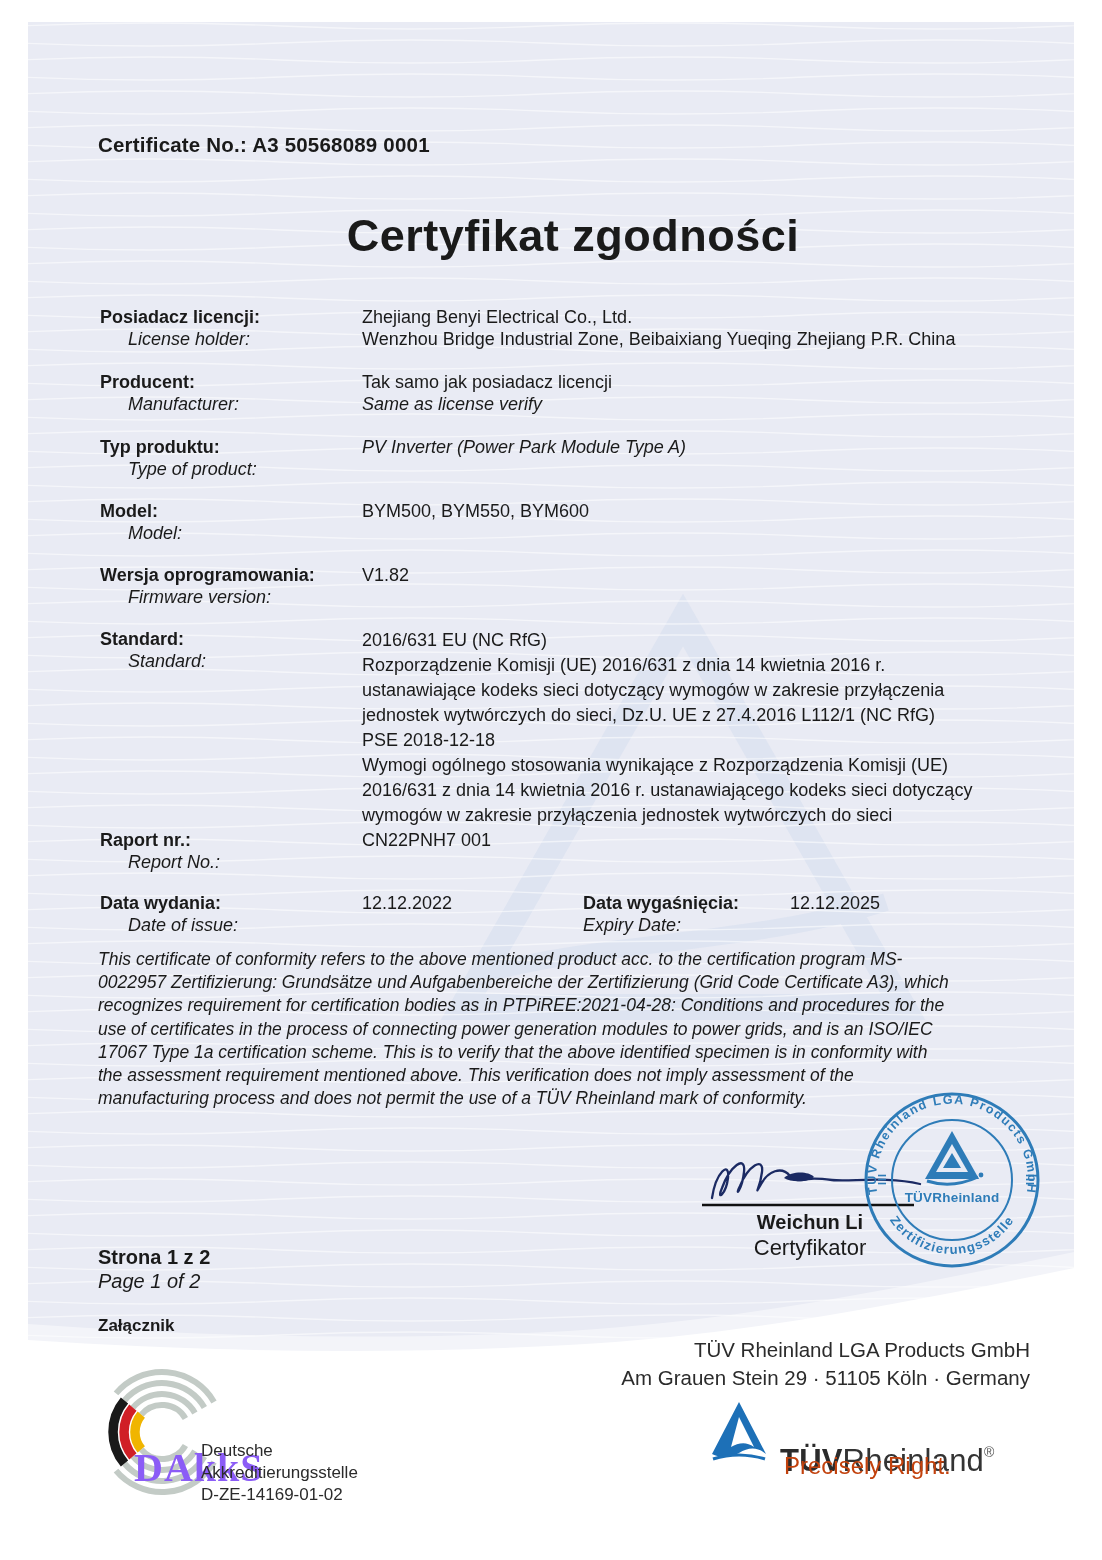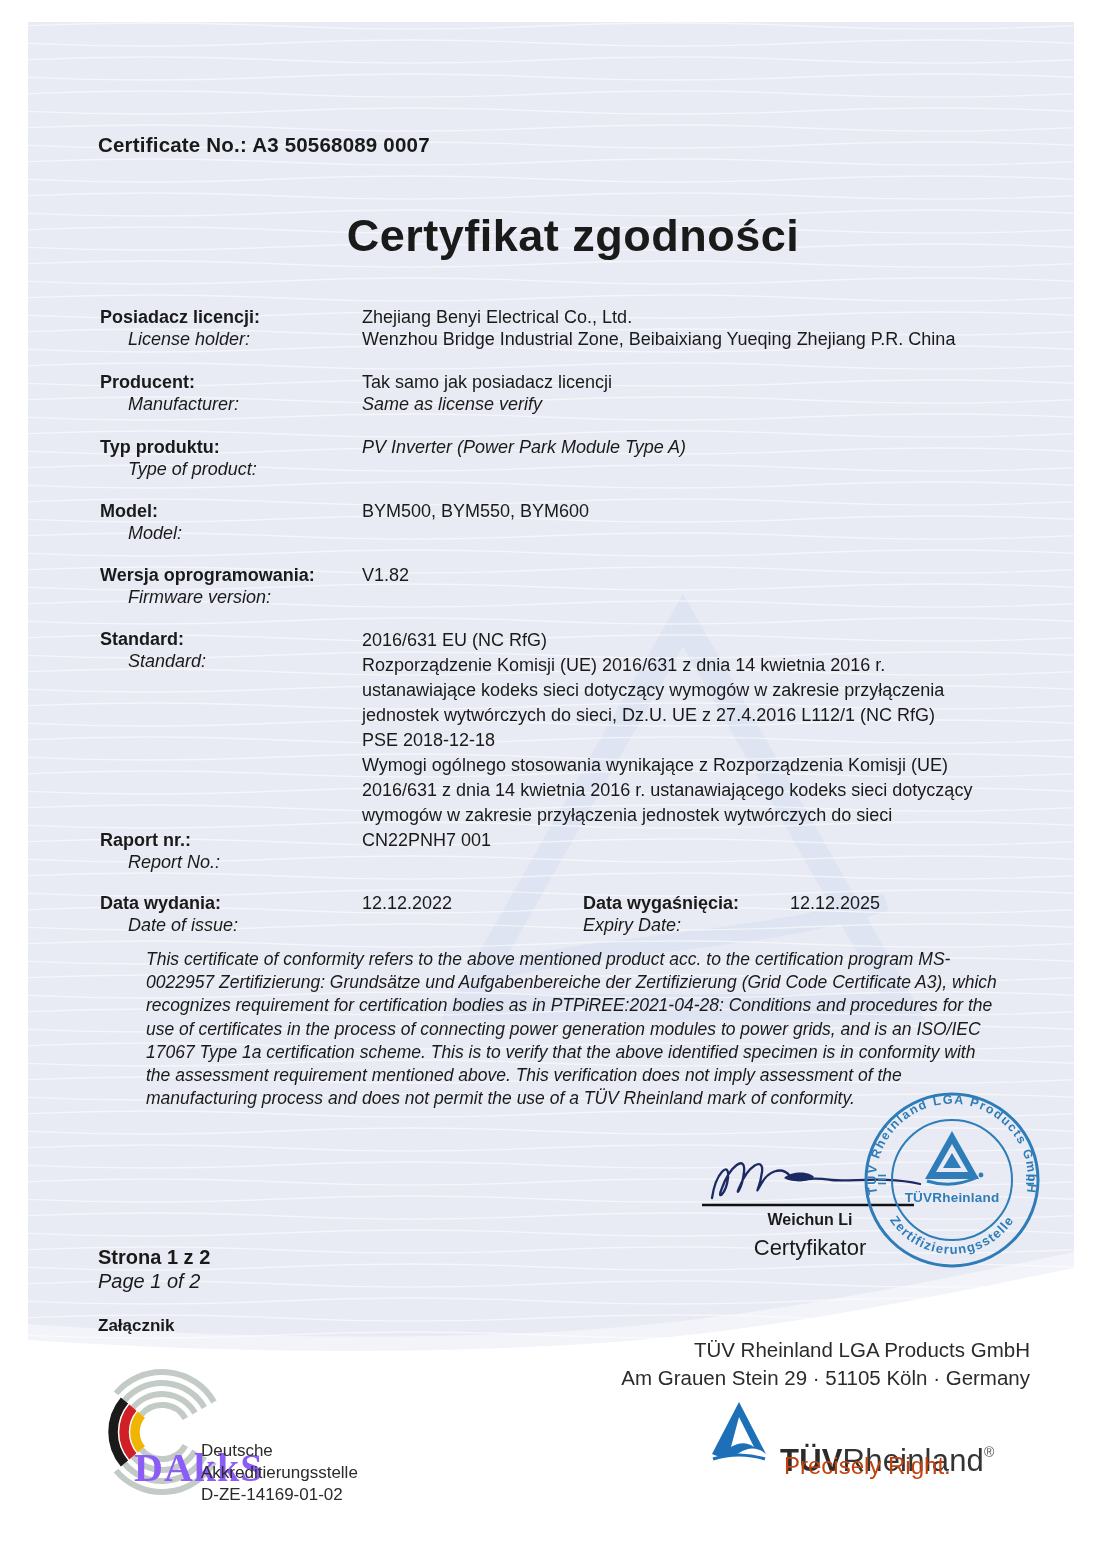--- a/index.html
+++ b/index.html
@@ -13,23 +13,23 @@
   .row{position:absolute;left:100px;width:932px;font-size:18px;line-height:22px;}
   .lab{position:absolute;left:0;top:0;width:260px;}
   .lab .pl{font-weight:bold;display:block;}
   .lab .en{font-style:italic;display:block;margin-left:28px;}
   .val{position:absolute;left:262px;top:0;width:670px;white-space:pre-line;}
   .val .it{font-style:italic;display:block;}
   .val.std{line-height:25px;}
   .lab2{position:absolute;left:483px;top:0;width:205px;}
   .val2{position:absolute;left:690px;top:0;width:240px;}
   .para{position:absolute;left:98px;top:948px;width:928px;font-size:17.5px;line-height:23.2px;
-        font-style:italic;white-space:pre-line;margin-left:48px;}
+        font-style:italic;white-space:pre-line;}
   .sig-svg{position:absolute;left:690px;top:1126px;}
-  .sig-name{position:absolute;left:690px;top:1211px;width:240px;text-align:center;font-weight:bold;font-size:16px;}
+  .sig-name{position:absolute;left:690px;top:1211px;width:240px;text-align:center;font-weight:bold;font-size:20px;}
   .sig-role{position:absolute;left:690px;top:1235px;width:240px;text-align:center;font-size:22px;}
   .seal{position:absolute;left:857px;top:1085px;}
   .seal-arc{font-size:12.5px;font-weight:bold;letter-spacing:1.6px;fill:#2e7cb8;}
   .seal-arc2{font-size:13px;font-weight:bold;letter-spacing:1.2px;fill:#2e7cb8;}
   .seal-iii{font-size:11px;font-weight:bold;fill:#2e7cb8;letter-spacing:1px;}
   .seal-inner{font-size:13.5px;font-weight:bold;fill:#2e7cb8;letter-spacing:.2px;}
   .pg-pl{position:absolute;left:98px;top:1246px;font-size:20px;font-weight:bold;}
   .pg-en{position:absolute;left:98px;top:1270px;font-size:20px;font-style:italic;}
   .attach{position:absolute;left:98px;top:1316px;font-size:17px;font-weight:bold;}
   .org{position:absolute;left:560px;width:470px;text-align:right;font-size:20.5px;color:#2b2b2b;}
@@ -134,21 +134,21 @@
           <path d="M-10 1279 q131 6 262 0 t262 0 t262 0 t262 0 t262 0" fill="none" stroke="#ffffff" stroke-opacity="0.55" stroke-width="1.3"></path>
           <path d="M-10 1296 q131 -6 262 0 t262 0 t262 0 t262 0 t262 0" fill="none" stroke="#ffffff" stroke-opacity="0.55" stroke-width="1.3"></path>
           <path d="M-10 1313 q131 6 262 0 t262 0 t262 0 t262 0 t262 0" fill="none" stroke="#ffffff" stroke-opacity="0.55" stroke-width="1.3"></path>
           <path d="M-10 1330 q131 -6 262 0 t262 0 t262 0 t262 0 t262 0" fill="none" stroke="#ffffff" stroke-opacity="0.55" stroke-width="1.3"></path>
         </g>
       <path fill="#ffffff" d="M0,1318 C180,1330 360,1333 540,1323 C720,1313 880,1280 1046,1246 L1046,1332 L0,1332 Z"></path>
       <path fill="#ffffff" opacity="0.45" d="M0,1302 C180,1315 360,1319 540,1309 C720,1298 880,1264 1046,1230 L1046,1332 L0,1332 Z"></path>
     </svg>
   </div>
 
-  <div class="cert-no">Certificate No.: A3 50568089 0007</div>
+  <div class="cert-no">Certificate No.: A3 50568089 0001</div>
   <div class="title">Certyfikat zgodności</div>
 
   <div class="row" style="top:306px">
     <div class="lab">
         <span class="pl">Posiadacz licencji:</span>
         <span class="en">License holder:</span>
       </div>
     <div class="val">Zhejiang Benyi Electrical Co., Ltd.
 Wenzhou Bridge Industrial Zone, Beibaixiang Yueqing Zhejiang P.R. China</div>
   </div>

